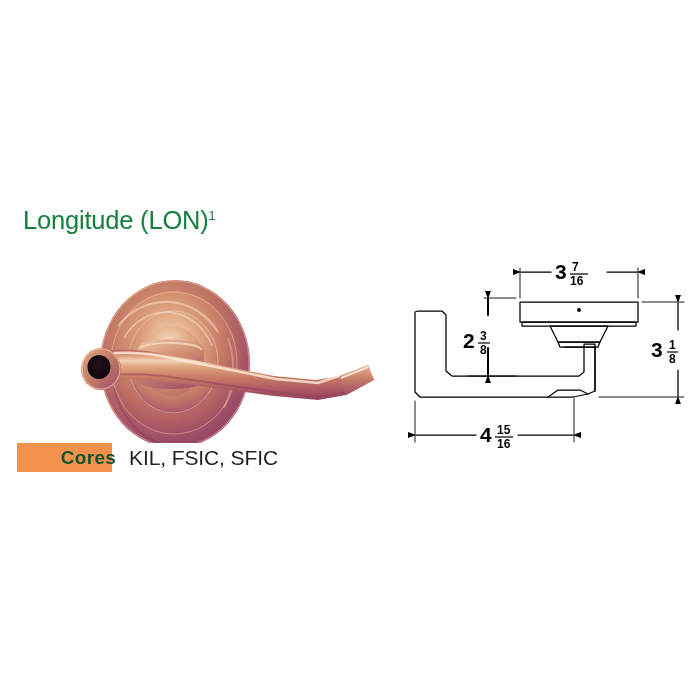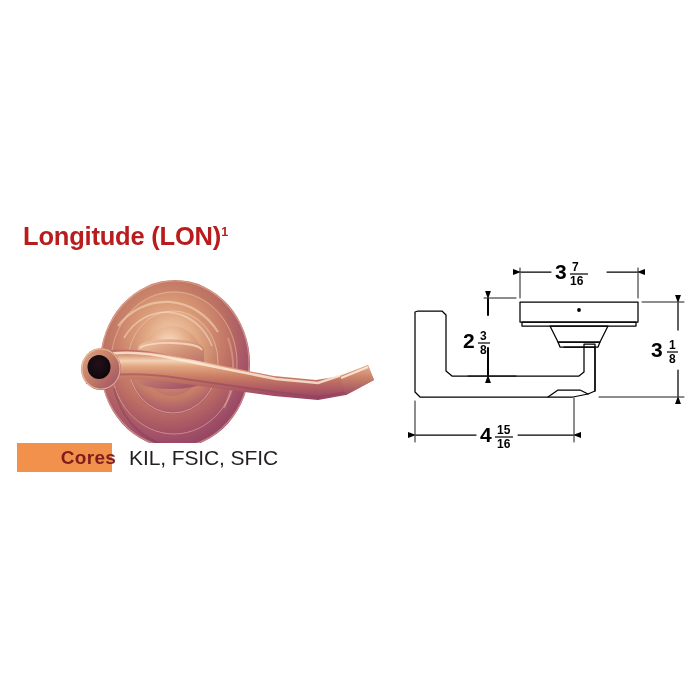--- a/index.html
+++ b/index.html
@@ -21,25 +21,25 @@
   #page {
     position: absolute;
     inset: 0;
     background: #ffffff;
   }
 
   
   .product-title {
     position: absolute;
     left: 23px;
-    top: 224px;
+    top: 208px;
     font-size: 25.5px;
-    font-weight: 700;
+    font-weight: 400;
     letter-spacing: -0.2px;
-    color: #b91c1c;
+    color: #15803d;
     white-space: nowrap;
     line-height: 1;
   }
   .product-title .sup {
     font-size: 12.5px;
     vertical-align: super;
     line-height: 0;
     letter-spacing: 0;
   }
 
@@ -67,21 +67,21 @@
     align-items: stretch;
     white-space: nowrap;
   }
   .cores-badge {
     display: flex;
     align-items: center;
     justify-content: center;
     width: 95px;
     height: 29px;
     background: #f2914c;
-    color: #7f1d1d;
+    color: #14532d;
     font-size: 19px;
     font-weight: 700;
     letter-spacing: 0.3px;
     box-sizing: border-box;
     padding-left: 48px;
   }
   .cores-values {
     display: flex;
     align-items: center;
     margin-left: 17px;

